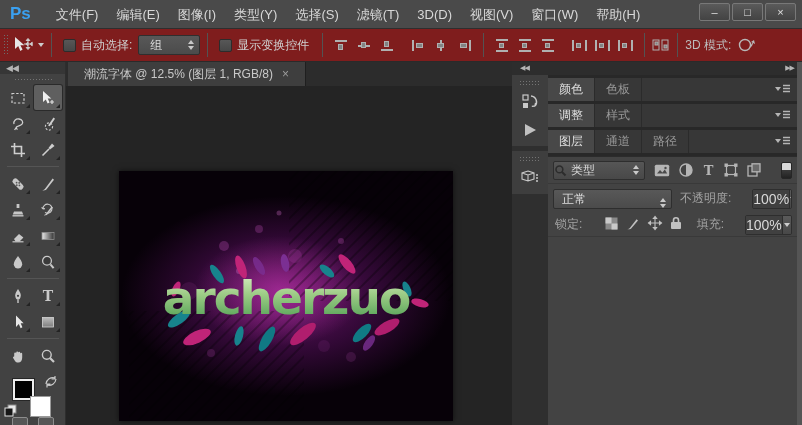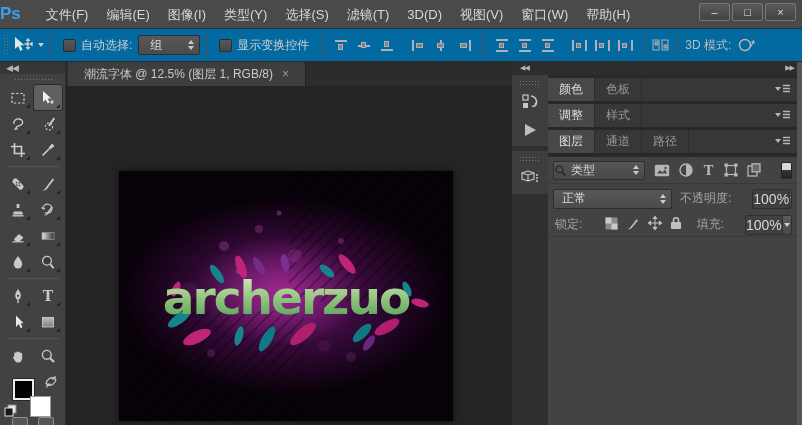--- a/index.html
+++ b/index.html
@@ -2,27 +2,27 @@
 <html><head>
 <meta charset="utf-8">
 <style>
   *{margin:0;padding:0;box-sizing:border-box}
   html,body{width:802px;height:425px;overflow:hidden}
   body{font-family:"Liberation Sans","DejaVu Sans",sans-serif;background:#222;font-size:12px;color:#d6d6d6;-webkit-font-smoothing:antialiased}
   .app{position:relative;width:802px;height:425px;background:#242424;overflow:hidden}
 
   
   .menubar{position:absolute;left:0;top:0;width:802px;height:29px;background:#4a4a4a;display:flex;align-items:center;border-bottom:1px solid #2e2e2e}
-  .pslogo{color:#3aa0f0;font-weight:bold;font-size:17px;margin:0 16px 0 0;letter-spacing:0}
+  .pslogo{color:#3aa0f0;font-weight:bold;font-size:17px;margin:0 16px 0 10px;letter-spacing:0}
   .menu-item{padding:0 9px;font-size:13px;color:#d8d8d8;line-height:29px;cursor:default}
   .winctl{position:absolute;right:6px;top:3px;display:flex;gap:2px}
   .winbtn{width:31px;height:18px;background:linear-gradient(#5a5a5a,#434343);border:1px solid #787878;border-radius:2px;color:#e2e2e2;font-size:11px;line-height:16px;text-align:center}
 
   
-  .optionsbar{position:absolute;left:0;top:29px;width:802px;height:33px;background:#0369a1;border-bottom:1px solid #2a2a2a;display:flex;align-items:center}
+  .optionsbar{position:absolute;left:0;top:29px;width:802px;height:33px;background:#7f1d1d;border-bottom:1px solid #2a2a2a;display:flex;align-items:center}
   .vgrip{width:5px;height:22px;margin:0 4px 0 3px;background-image:radial-gradient(#6e6e6e 34%,transparent 36%);background-size:3px 3px}
   .osep{width:1px;height:24px;background:#353535;border-right:1px solid #535353;margin:0 7px}
   .checkbox{width:13px;height:13px;background:linear-gradient(#575757,#474747);border:1px solid #2c2c2c;border-radius:2px;margin:0 5px 0 4px}
   .olabel{font-size:12px;color:#cfcfcf;margin-right:6px;white-space:nowrap}
   .dropdown{height:20px;background:linear-gradient(#585858,#4b4b4b);border:1px solid #2f2f2f;border-radius:2px;display:flex;align-items:center;color:#dcdcdc}
   .spin{display:flex;flex-direction:column;gap:2px;margin:0 5px 0 auto}
   .spin b{width:0;height:0;border-left:3px solid transparent;border-right:3px solid transparent}
   .spin b.up{border-bottom:4px solid #c9c9c9}
   .spin b.dn{border-top:4px solid #c9c9c9}
   .ai{width:15px;height:13px;position:relative;display:inline-block;margin:0 4px}
@@ -79,21 +79,21 @@
   .ptab{height:23px;line-height:23px;padding:0 11px;font-size:12px;color:#989898;border-right:1px solid #2b2b2b}
   .ptab.active{background:#484848;color:#dedede}
   .pmenu{position:absolute;right:6px;top:5px}
   .layersbody{flex:1;background:#434343;margin-top:3px;display:flex;flex-direction:column;border-top:1px solid #2b2b2b}
   .lrow{display:flex;align-items:center;padding:0 5px}
   .filter-row{height:27px;border-bottom:1px solid #393939}
   .searchdd{width:92px;height:19px;background:linear-gradient(#565656,#484848);border:1px solid #2e2e2e;border-radius:2px;display:flex;align-items:center;color:#dadada}
   .fico{margin-left:9px;display:flex;align-items:center}
   .toggle{margin-left:auto;width:11px;height:17px;border:1px solid #262626;border-radius:2px;background:linear-gradient(#d8d8d8 0 48%,#3a3a3a 48%,#222)}
   .blend-row{height:29px}
-  .modedd{width:140px;height:20px;background:linear-gradient(#585858,#4b4b4b);border:1px solid #2e2e2e;border-radius:2px;display:flex;align-items:center;padding-left:8px;color:#dcdcdc}
+  .modedd{width:140px;height:20px;background:linear-gradient(#585858,#4b4b4b);border:1px solid #2e2e2e;border-radius:2px;display:flex;align-items:flex-end;padding-left:8px;color:#dcdcdc}
   .plabel{font-size:12px;color:#a3a3a3;margin:0 21px 0 8px;white-space:nowrap}
   .combo{display:flex;width:47px;height:20px;border:1px solid #2e2e2e;border-radius:2px;overflow:hidden}
   .combo .val{flex:1;background:#404040;color:#d8d8d8;font-size:14px;line-height:18px;}
   .combo .btn{width:13px;background:linear-gradient(#5a5a5a,#484848);border-left:1px solid #2e2e2e;display:flex;align-items:center;justify-content:center}
   .caret{width:0;height:0;border-left:3px solid transparent;border-right:3px solid transparent;border-top:4px solid #cdcdcd}
   .lock-row{height:24px;border-bottom:1px solid #393939}
   .lockicons{display:flex;gap:8px;align-items:center;margin-left:2px}
   .layer-row{height:34px;background:#73829c;display:flex;align-items:center;border-bottom:1px solid #39404d}
   .eyecell{width:30px;height:34px;display:flex;align-items:center;justify-content:center;border-right:1px solid rgba(0,0,0,.18)}
   .thumb{width:40px;height:28px;margin-left:5px;border:1px solid #fff;background:radial-gradient(circle at 50% 50%,#7c1d78 0%,#33073a 48%,#0a020e 85%);position:relative}

